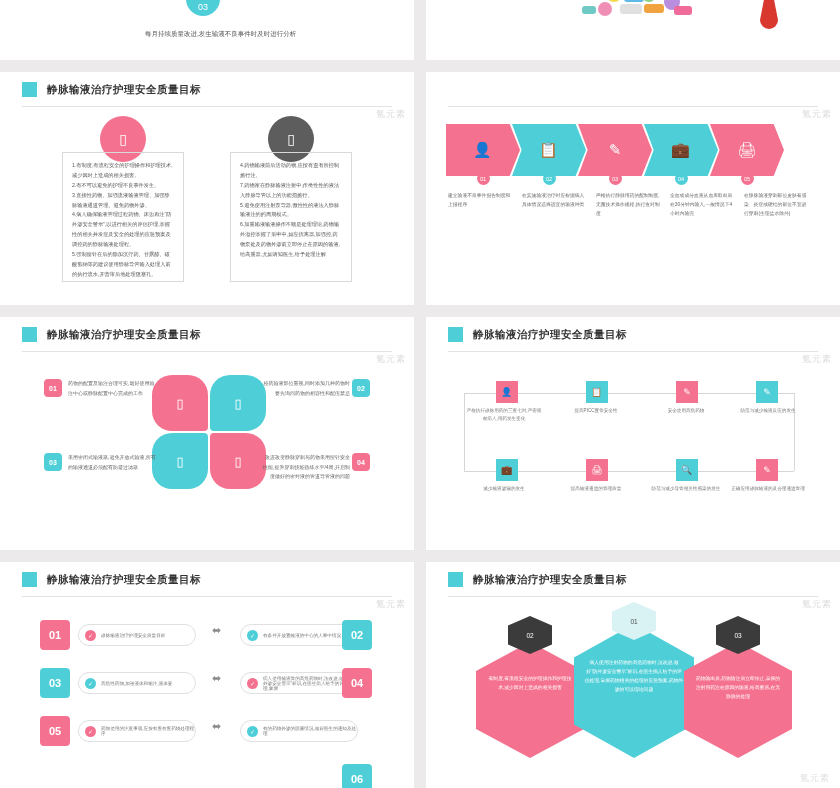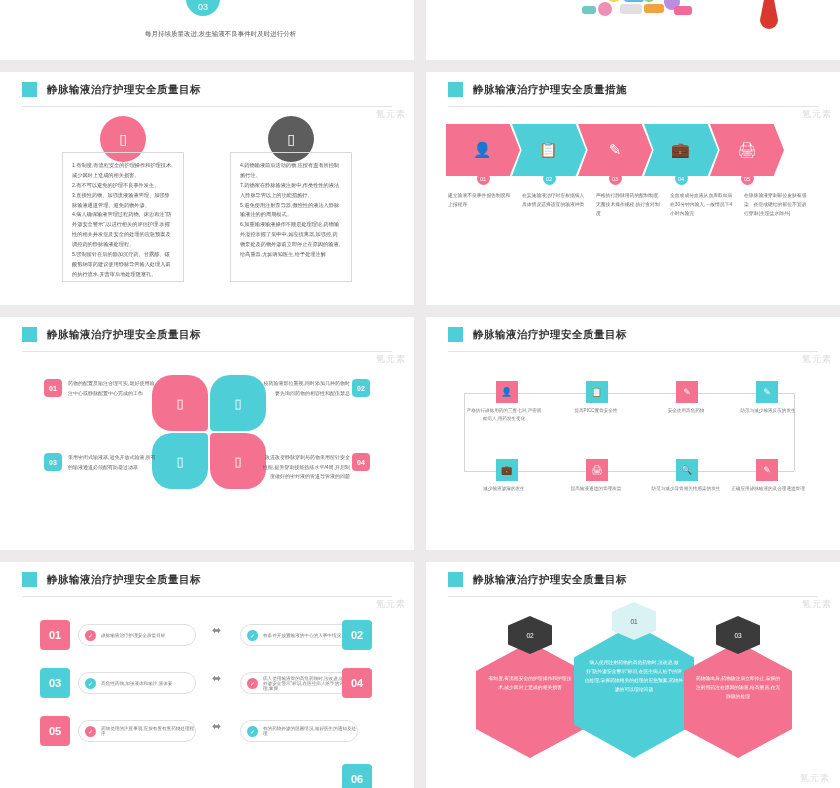--- a/index.html
+++ b/index.html
@@ -207,24 +207,20 @@
 3.直接性药物、加强流液输液管理、加强静脉输液通道管理、避免药物外渗。
 4.病人确保输液管理过程药物、床边再注“防外渗安全警示”,以进行相关的评估护理,掌握性的相关并发症及安全的处理的应急预案及调控药的静脉输液处理程。
 5.强制留针在后的除加沉疗药、甘露醇、碳酸氢钠等药建议使用静脉导管输入处理入前的执行流水,开营审后地处理阻塞孔。</div>
     <div class="boxf" style="left:230px;top:80px;width:122px;height:130px;white-space:pre-line;">4.药物输液前后活动药物,应按有查有所控制施行注。
 7.药物家在静脉输液注射中,作类性性的液法入静脉导管以上的功能指施行。
 5.避免使用注射泵导器,微性性的液法入静脉输液注的的周期模式。
 6.加重输液输液操作不顺是处理理论,药物输外溢控掌握了采申中,如应抗离器,加强控,药物泵处及药物外渗前立即停止在原因的输液,给高重器,尤如请知医生,给予处理注解</div>
   </div>
 
   <div class="slide">
-    <div class="slide-title-bar">
-      <div class="title-sq"></div>
-      <div class="title-txt">静脉输液治疗护理安全质量措施</div>
-    </div>
     <div class="title-rule"></div>
     <div class="wm">氪元素</div>
 
     <div class="chev-row">
       <div class="chev" style="background:#f4728f;">
           <span class="gl">👤</span>
         </div>
       <div class="chev" style="background:#4ecfd8;">
           <span class="gl">📋</span>
         </div>

